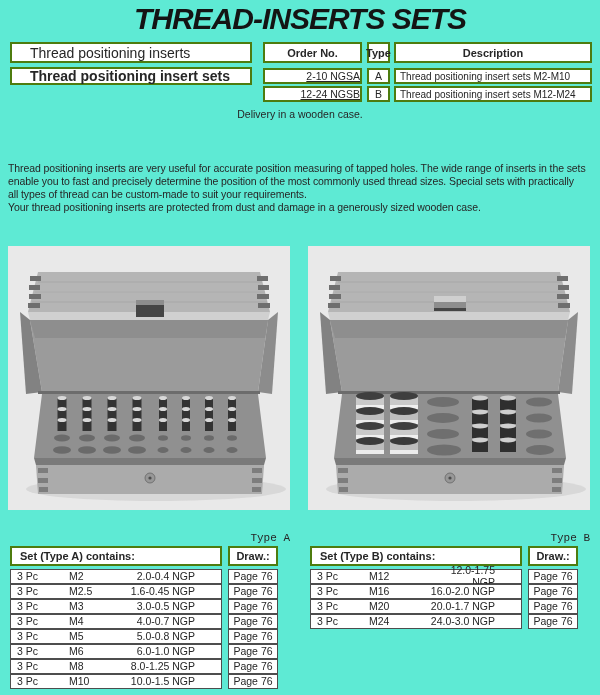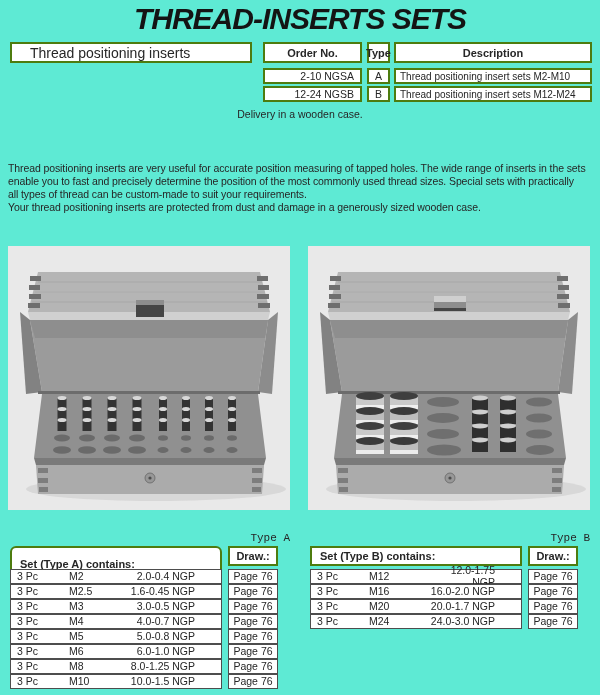--- a/index.html
+++ b/index.html
@@ -7,21 +7,21 @@
   .page{position:relative;width:600px;height:695px;background:#5eead4;overflow:hidden;}
 
   .title{position:absolute;top:2px;left:0;width:600px;text-align:center;
          font-size:30px;font-weight:bold;font-style:italic;letter-spacing:-1px;color:#141414;}
 
   .box{position:absolute;box-sizing:border-box;border:2px solid #4d7c0f;background:#fff;
        display:flex;align-items:center;}
   .hdr{justify-content:center;font-weight:bold;font-size:11px;}
   .cat{font-size:14px;padding-left:18px;}
   .prod{font-size:14px;font-weight:bold;padding-left:18px;}
-  .val-right{justify-content:flex-end;font-size:10.5px;padding-right:6px;}
+  .val-right{justify-content:flex-end;font-size:10.5px;padding-right:0;text-decoration:underline;}
   .val-center{justify-content:center;font-size:10.5px;}
   .val-left{font-size:10px;padding-left:4px;}
 
   .delivery{position:absolute;top:108px;left:0;width:600px;text-align:center;font-size:10.5px;}
   .para{position:absolute;left:8px;top:162px;width:578px;font-size:10.5px;line-height:13px;
         letter-spacing:-0.1px;}
   .para p{margin:0;}
 
   .photo{position:absolute;top:246px;width:282px;height:264px;}
   .photo svg{display:block;}
@@ -40,20 +40,21 @@
 
 <div class="page">
 
   <div class="title">THREAD-INSERTS SETS</div>
 
   <div class="box cat" style="left:10px;top:42px;width:242px;height:21px;">Thread positioning inserts</div>
   <div class="box hdr" style="left:263px;top:42px;width:99px;height:21px;">Order No.</div>
   <div class="box hdr" style="left:367px;top:42px;width:23px;height:21px;">Type</div>
   <div class="box hdr" style="left:394px;top:42px;width:198px;height:21px;">Description</div>
 
+  <div class="box prod" style="left:10px;top:67px;width:242px;height:18px;">Thread positioning insert sets</div>
 
   <div class="box val-right" style="left:263px;top:68px;width:99px;height:16px;">2-10 NGSA</div>
   <div class="box val-center" style="left:367px;top:68px;width:23px;height:16px;">A</div>
   <div class="box val-left" style="left:394px;top:68px;width:198px;height:16px;text-align:right;">Thread positioning insert sets M2-M10</div>
 
   <div class="box val-right" style="left:263px;top:86px;width:99px;height:16px;">12-24 NGSB</div>
   <div class="box val-center" style="left:367px;top:86px;width:23px;height:16px;">B</div>
   <div class="box val-left" style="left:394px;top:86px;width:198px;height:16px;">Thread positioning insert sets M12-M24</div>
 
   <div class="delivery">Delivery in a wooden case.</div>
@@ -290,21 +291,21 @@
       <g>
         <circle cx="142" cy="232" r="5" fill="#979797" stroke="#666666" stroke-width="0.8"></circle>
         <circle cx="142" cy="232" r="1.6" fill="#4d4d4d"></circle>
       </g>
     </svg>
   </div>
 
   <div class="caption" style="left:8px;">Type A</div>
   <div class="caption" style="left:308px;">Type B</div>
 
-  <div class="box hdr" style="left:10px;top:546px;width:212px;height:36px;justify-content:flex-start;padding-left:8px;border-radius:6px;">Set (Type A) contains:</div>
+  <div class="box hdr" style="left:10px;top:546px;width:212px;height:20px;justify-content:flex-start;padding-left:8px;">Set (Type A) contains:</div>
   <div class="box hdr" style="left:228px;top:546px;width:50px;height:20px;">Draw.:</div>
 
   <div class="setrow" style="left:10px;top:569px;width:212px;">
     <span class="qty">3 Pc</span>
     <span class="size">M2</span>
     <span class="spec">2.0-0.4 NGP</span>
   </div>
   <div class="drawcell" style="left:228px;top:569px;width:50px;">Page 76</div>
 
   <div class="setrow" style="left:10px;top:584px;width:212px;">

